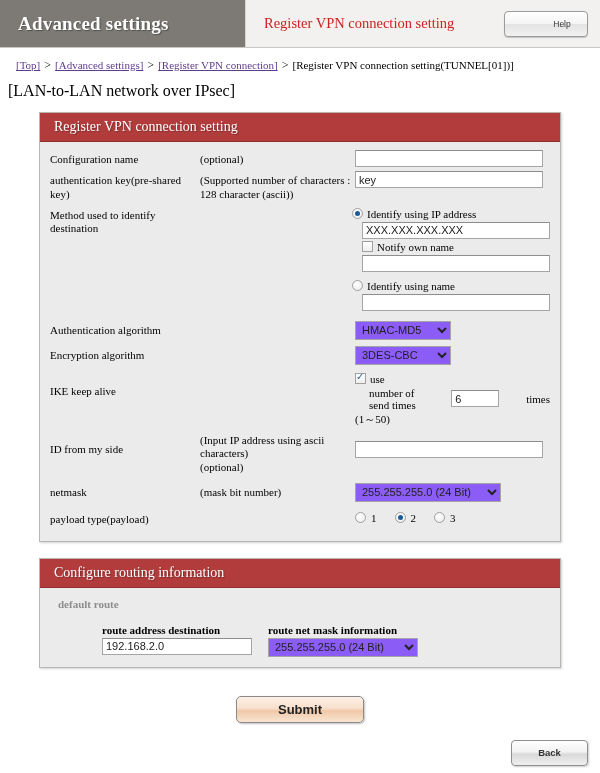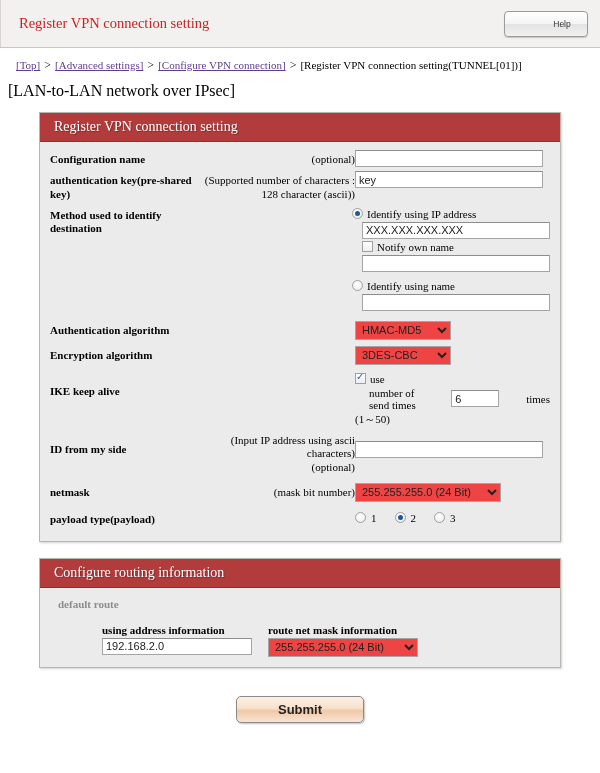--- a/index.html
+++ b/index.html
@@ -125,33 +125,32 @@
   
   .frow {
     display: flex;
     align-items: flex-start;
     margin-bottom: 4px;
   }
   .fcol-label {
     width: 150px;
     font-family: "Liberation Serif", serif;
     font-size: 11px;
-    font-weight: bold;
+    font-weight: normal;
     line-height: 1.25;
     padding-top: 3px;
     box-sizing: border-box;
   }
   .fcol-note {
     width: 155px;
     font-family: "Liberation Serif", serif;
     font-size: 11px;
     line-height: 1.25;
     padding-top: 3px;
     box-sizing: border-box;
-    text-align: right;
   }
   .fcol-field {
     flex: 1;
     box-sizing: border-box;
   }
 
   input[type="text"] {
     border: 1px solid #a5a5a5;
     border-top-color: #8d8d8d;
     background: #ffffff;
@@ -162,21 +161,21 @@
     padding: 0 3px;
     box-sizing: border-box;
     outline: none;
   }
   .inp-full { width: 188px; }
   .inp-sub  { width: 188px; margin-left: 10px; }
   .inp-small{ width: 48px; height: 16px; }
 
   select {
     border: 1px solid #a5a5a5;
-    background: #ef4444;
+    background: #8b5cf6;
     font-family: "Liberation Sans", sans-serif;
     font-size: 11px;
     height: 19px;
     color: #222;
     padding: 0 2px;
     box-sizing: border-box;
   }
   .sel-alg { width: 96px; }
   .sel-mask { width: 146px; }
 
@@ -313,28 +312,31 @@
     box-shadow: 1px 1px 2px rgba(0,0,0,.2);
     cursor: pointer;
   }
   .btn-back { width: 55px; }
   .btn-top { width: 74px; }
 </style>
 </head>
 <body>
 
 <div class="topbar">
+  <div class="topbar-left">
+    <span class="topbar-left-title">Advanced settings</span>
+  </div>
   <div class="topbar-right">
     <span class="topbar-right-title">Register VPN connection setting</span>
     <div class="help-btn">Help</div>
   </div>
 </div>
 
 <div class="breadcrumb">
-  <a href="#">[Top]</a><span class="sep">&gt;</span><a href="#">[Advanced settings]</a><span class="sep">&gt;</span><a href="#">[Configure VPN connection]</a><span class="sep">&gt;</span><span class="current">[Register VPN connection setting(TUNNEL[01])]</span>
+  <a href="#">[Top]</a><span class="sep">&gt;</span><a href="#">[Advanced settings]</a><span class="sep">&gt;</span><a href="#">[Register VPN connection]</a><span class="sep">&gt;</span><span class="current">[Register VPN connection setting(TUNNEL[01])]</span>
 </div>
 
 <div class="page-title">[LAN-to-LAN network over IPsec]</div>
 
 <div class="panel">
   <div class="panel-header">Register VPN connection setting</div>
   <div class="panel-body">
 
     <div class="frow">
       <div class="fcol-label">Configuration name</div>
@@ -459,30 +461,31 @@
 
   </div>
 </div>
 
 <div class="panel" style="margin-top:16px;">
   <div class="panel-header">Configure routing information</div>
   <div class="panel-body">
     <div class="route-default">default route</div>
     <div class="route-fields">
       <div class="route-field-group">
-        <div class="route-field-label">using address information</div>
+        <div class="route-field-label">route address destination</div>
         <input type="text" class="inp-route" value="192.168.2.0" style="">
       </div>
       <div class="route-field-group">
         <div class="route-field-label">route net mask information</div>
         <select class="sel-route">
           <option>255.255.255.0 (24 Bit)</option>
         </select>
       </div>
     </div>
   </div>
 </div>
 
 <div class="submit-wrap">
   <div class="submit-btn">Submit</div>
 </div>
 <div class="bottom-btns">
+  <div class="gray-btn btn-back">Back</div>
 </div>
 
 </body></html>

